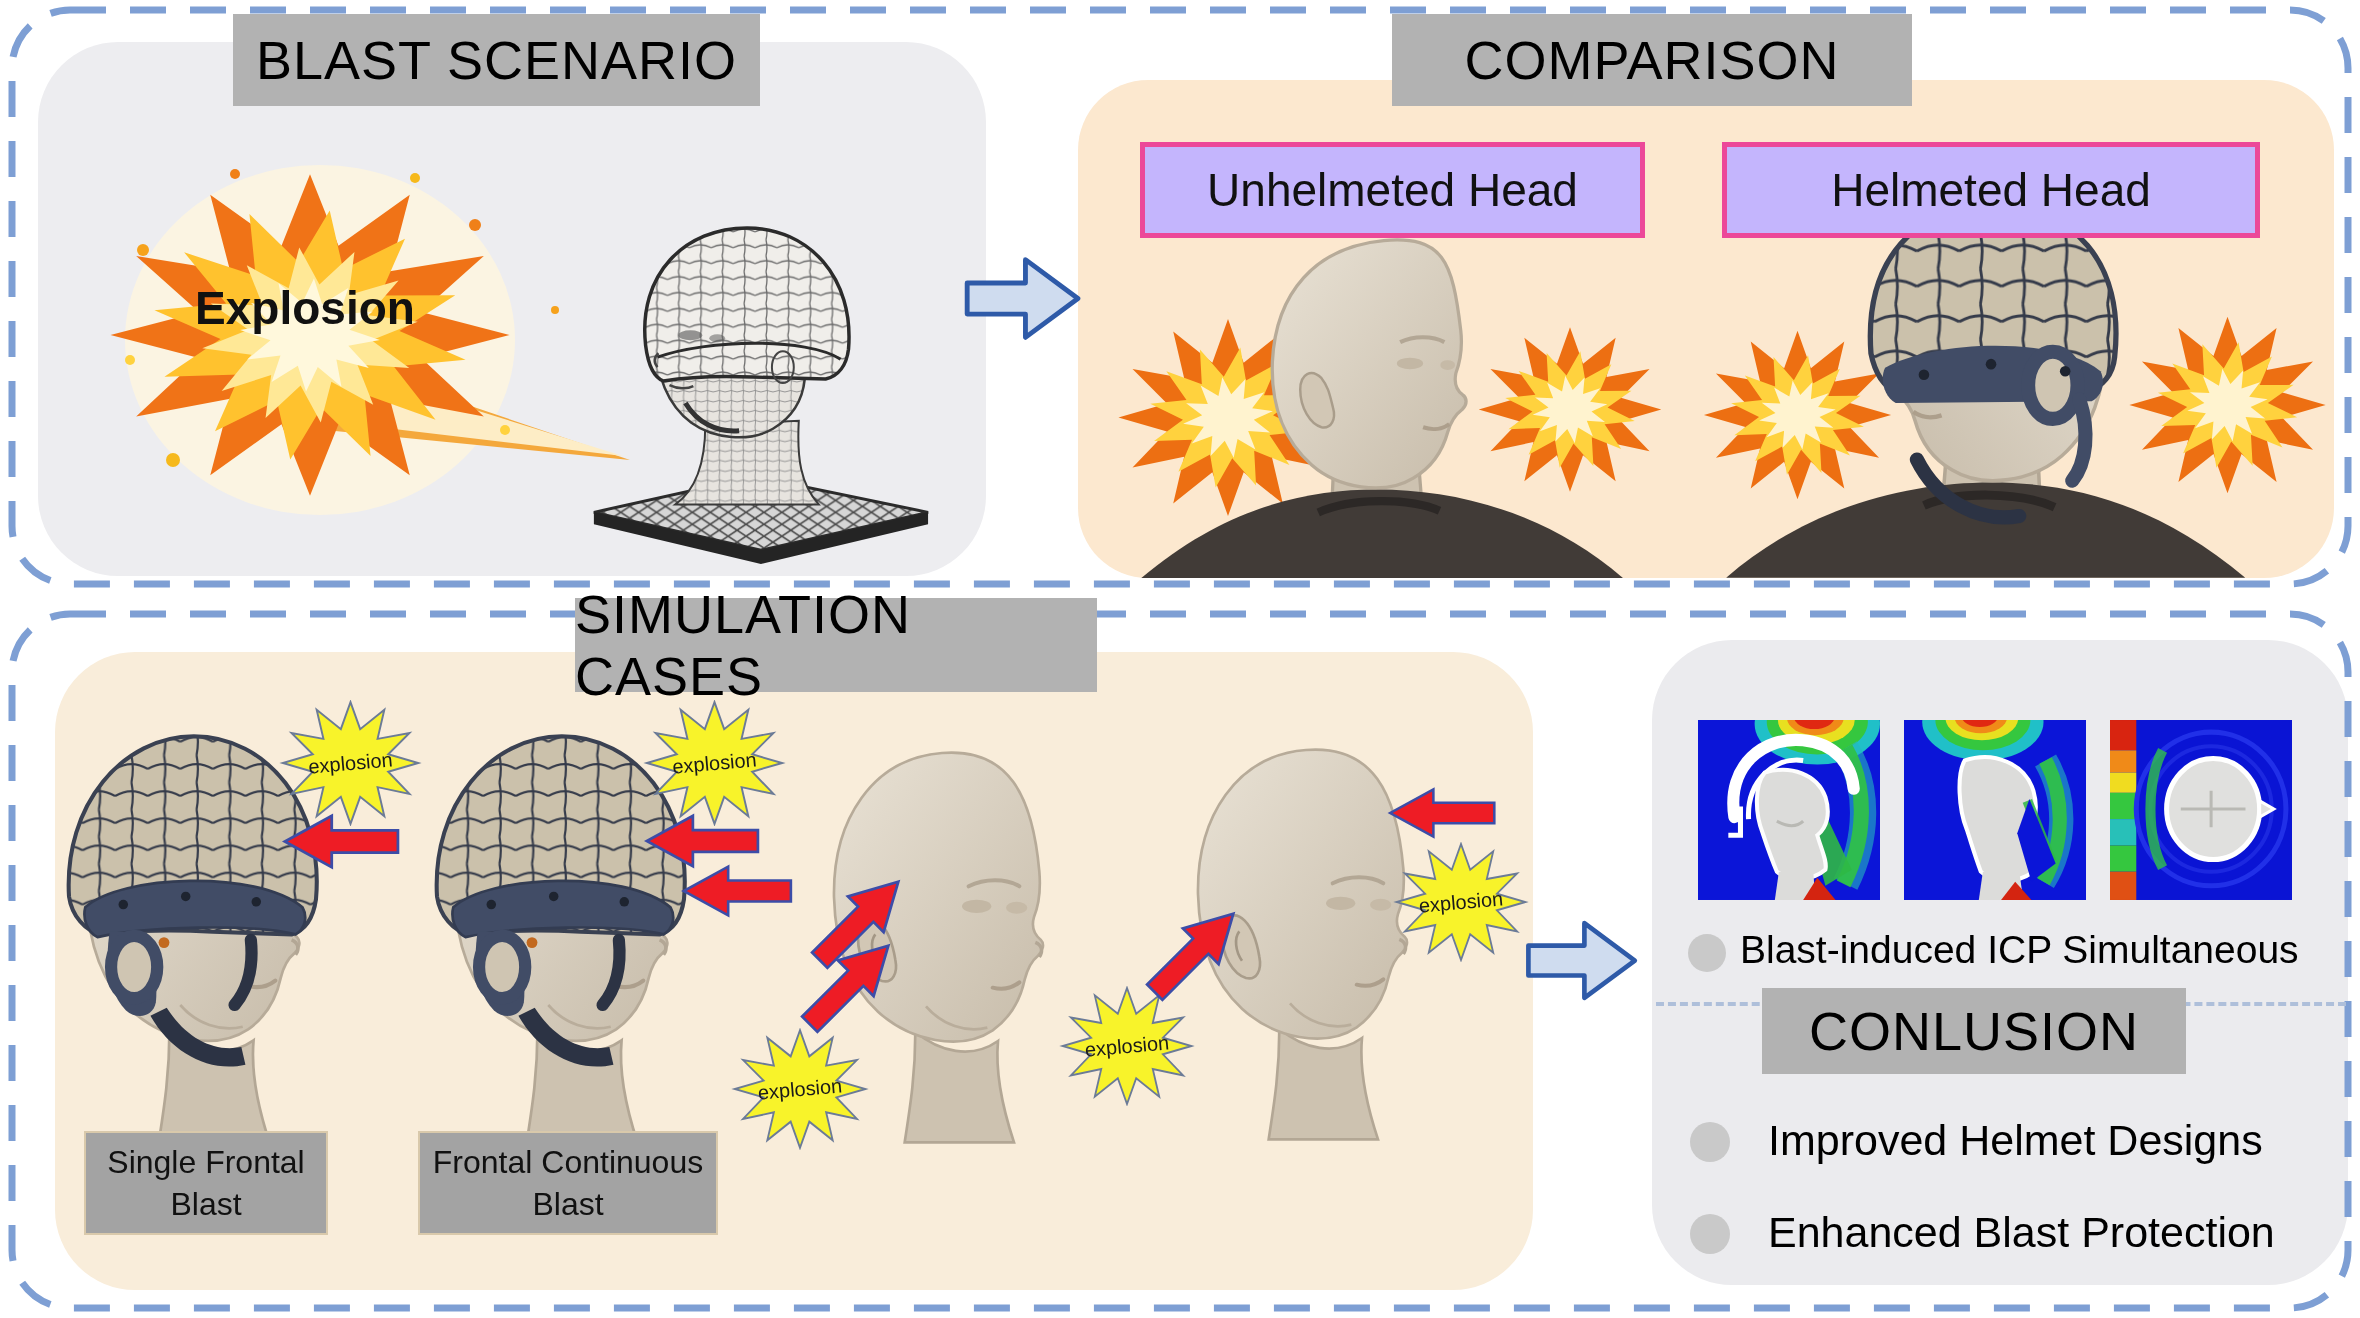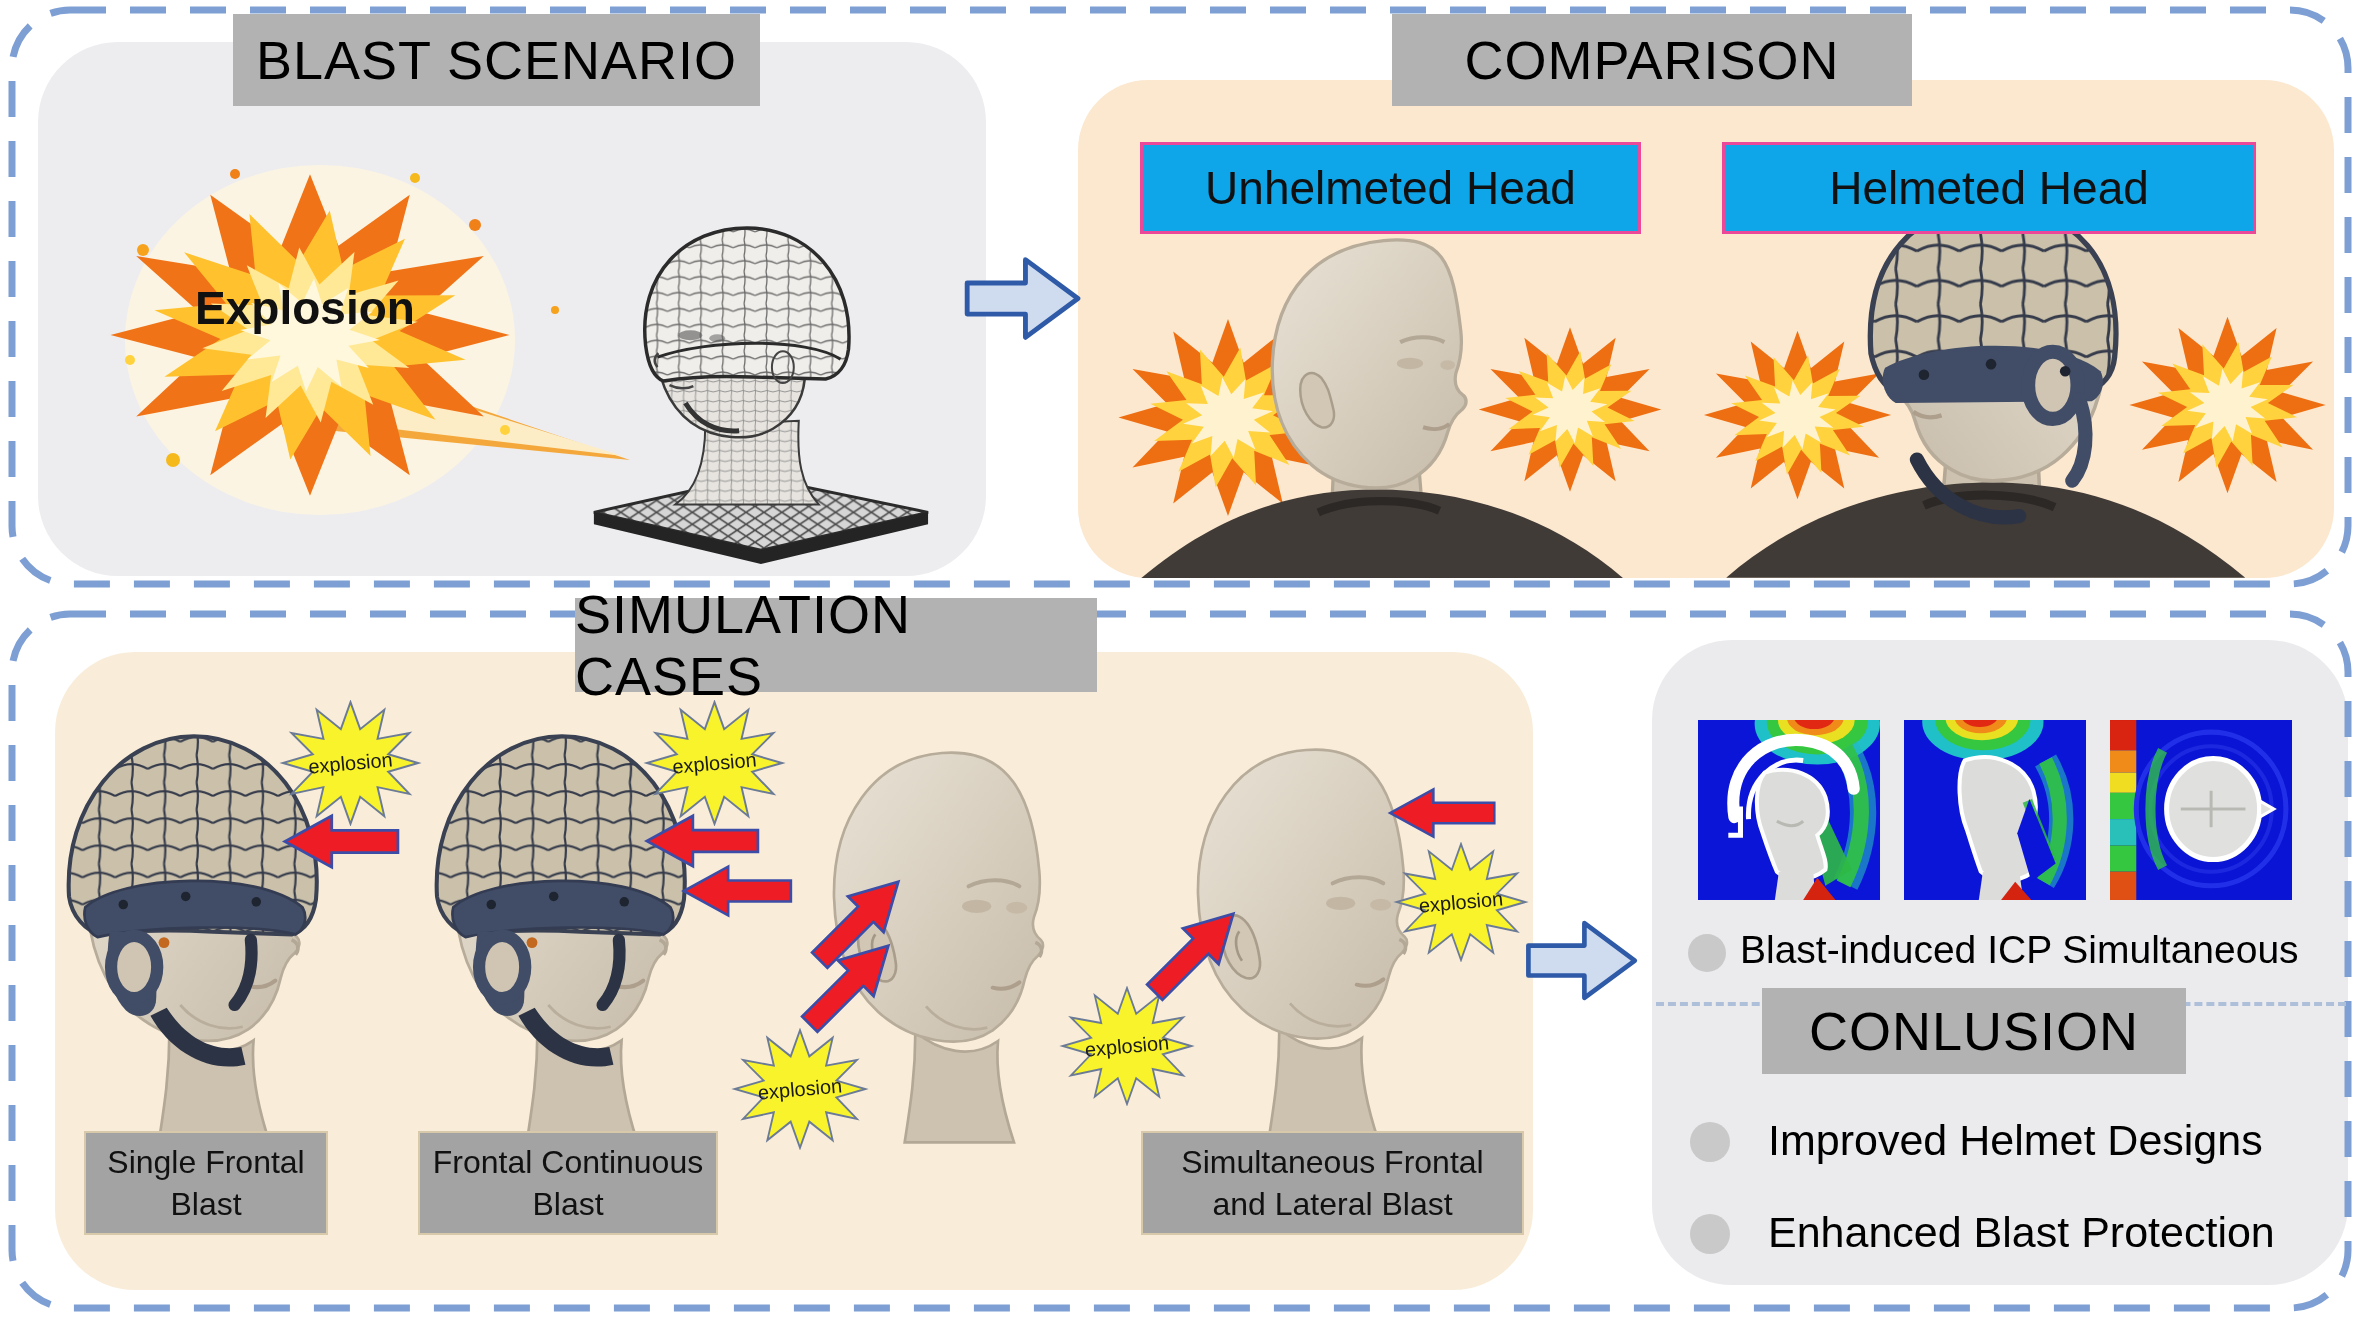--- a/index.html
+++ b/index.html
@@ -2,21 +2,21 @@
 <html><head>
 <meta charset="utf-8">
 <style>
   html,body{margin:0;padding:0;background:#ffffff;}
   .stage{position:relative;width:2360px;height:1318px;background:#ffffff;overflow:hidden;
          font-family:Liberation Sans, sans-serif;color:#111;border-radius:19px;}
   .abs{position:absolute;}
   .panel{position:absolute;border-radius:80px;}
   .banner{position:absolute;background:#b2b2b2;display:flex;align-items:center;justify-content:center;
           font-size:54px;letter-spacing:1px;color:#000;z-index:6;}
-  .lblbox{position:absolute;background:#0ea5e9;border:3px solid #ec4899;display:flex;align-items:center;
+  .lblbox{position:absolute;background:#c4b5fd;border:5px solid #ec4899;display:flex;align-items:center;
           justify-content:center;font-size:46px;z-index:5;}
   .casebox{position:absolute;background:#a3a3a3;border:2px solid #d9c9ab;display:flex;align-items:center;
            justify-content:center;text-align:center;font-size:32px;line-height:1.32;z-index:5;padding:4px 10px;box-sizing:border-box;}
   .exp-star{position:absolute;z-index:7;}
   .exp-star svg{position:absolute;left:0;top:0;width:100%;height:100%;}
   .exp-label{position:absolute;left:0;top:0;width:100%;height:100%;display:flex;align-items:center;justify-content:center;
              font-size:20px;color:#1a1a1a;transform:rotate(-5deg);}
   .red-arrow{position:absolute;z-index:8;}
   .rot135{transform:rotate(135deg);}
   .bullet{position:absolute;border-radius:50%;background:#c9c9c9;z-index:5;}
@@ -283,23 +283,20 @@
   <svg class="red-arrow rot135" style="left:1135px;top:924px;width:120px;height:56px;" viewBox="0 0 130 62">
       <use href="#red-arrow"></use>
     </svg>
 
   <div class="casebox" style="left:84px;top:1131px;width:244px;height:104px;">
     <span>Single Frontal Blast</span>
   </div>
   <div class="casebox" style="left:418px;top:1131px;width:300px;height:104px;">
     <span>Frontal Continuous Blast</span>
   </div>
-  <div class="casebox" style="left:1141px;top:1131px;width:383px;height:104px;">
-    <span>Simultaneous Frontal and Lateral Blast</span>
-  </div>
 
   <svg class="art" style="left:1524px;top:912px;width:118px;height:98px;z-index:6" viewBox="0 0 125 105">
       <use href="#flow-arrow"></use>
     </svg>
 
   <svg class="art" style="left:1698px;top:720px;width:182px;height:180px;z-index:4" viewBox="0 0 180 178">
     <rect width="180" height="178" fill="#0b15d8"></rect>
     <ellipse cx="118" cy="4" rx="62" ry="40" fill="#20c0c8"></ellipse>
     <ellipse cx="118" cy="2" rx="50" ry="32" fill="#35c73f"></ellipse>
     <ellipse cx="117" cy="0" rx="38" ry="24" fill="#e8e020"></ellipse>

